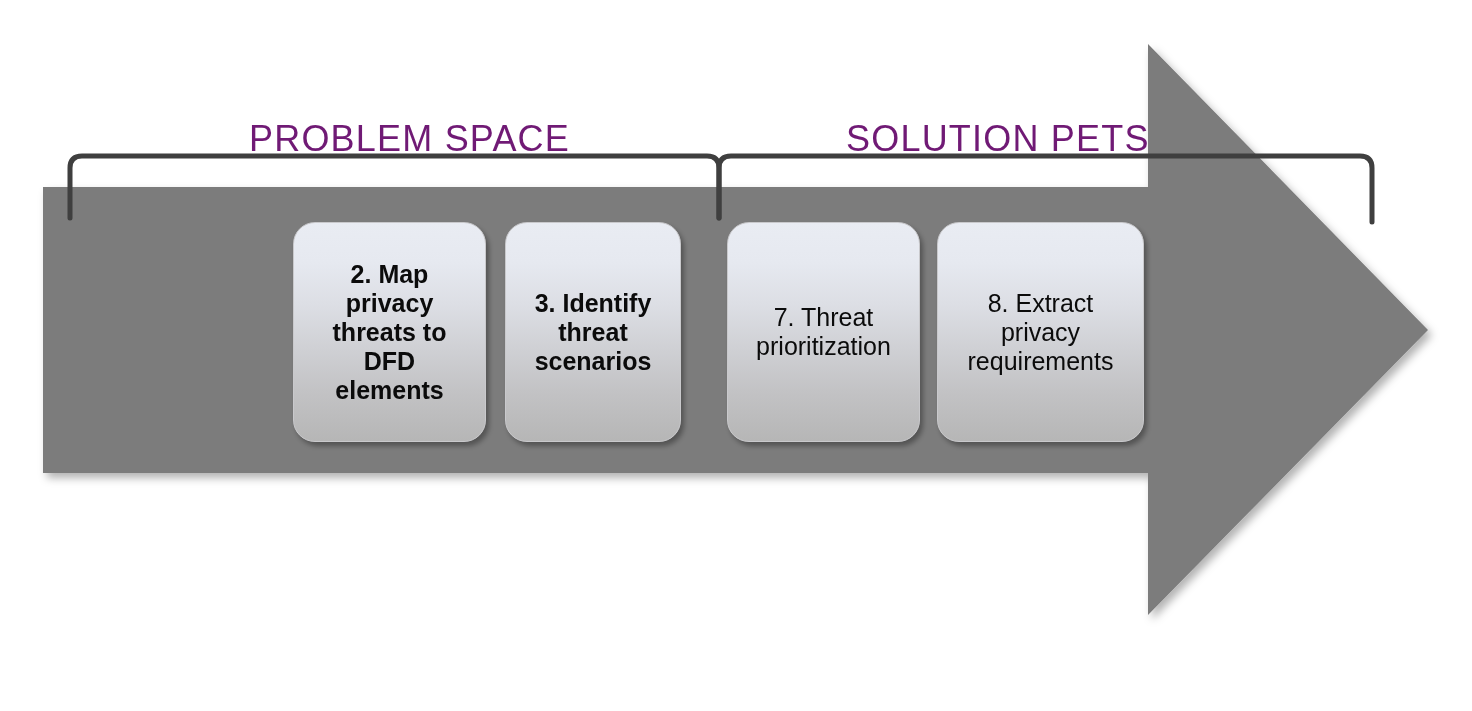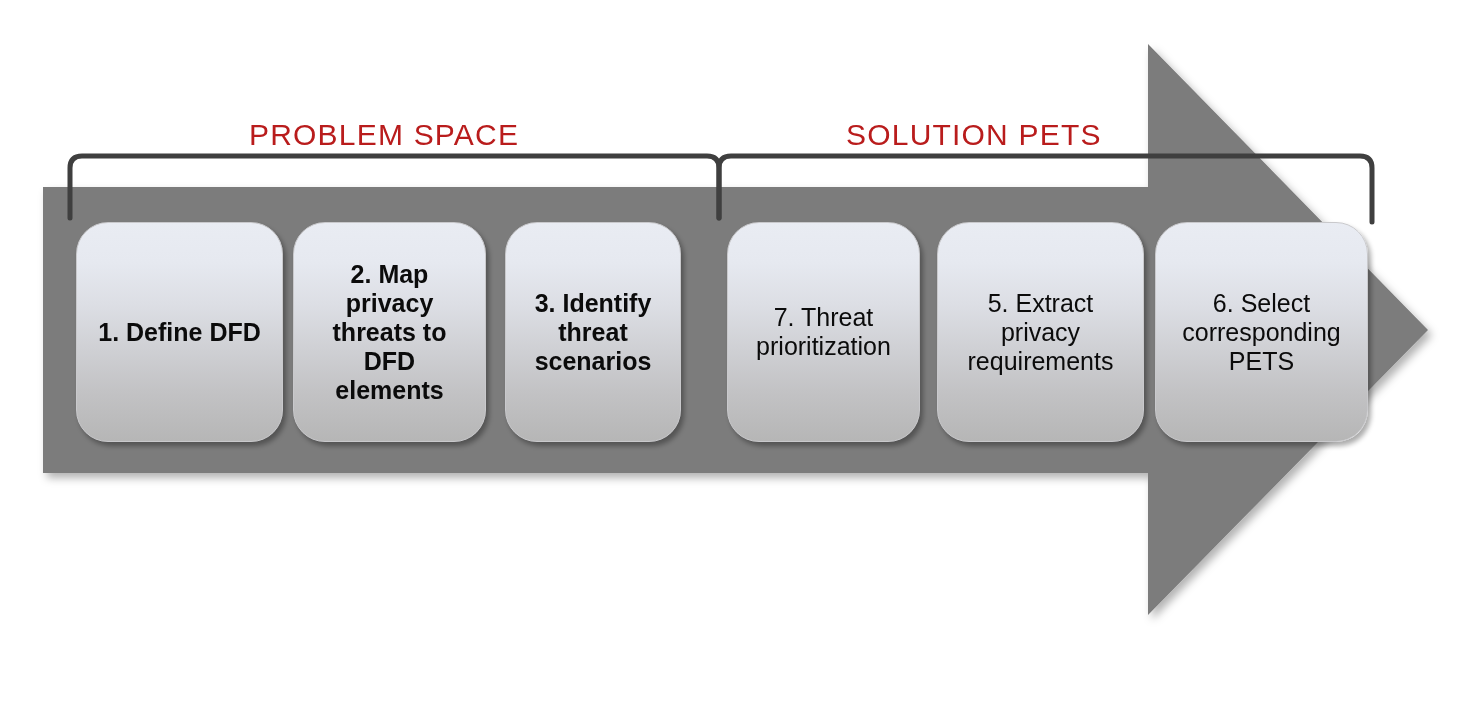--- a/index.html
+++ b/index.html
@@ -34,35 +34,35 @@
     position: absolute;
     left: 0;
     top: 0;
     width: 1472px;
     height: 711px;
   }
 
   
   .phase-label {
     position: absolute;
-    color: #b91c1c;
-    font-size: 30px;
+    color: #701a75;
+    font-size: 36px;
     letter-spacing: 1.2px;
     white-space: nowrap;
     font-weight: 400;
   }
   #phase-label-problem { left: 249px;  top: 118px; }
   #phase-label-solution { left: 846px; top: 118px; }
 
   
   .step-box {
     position: absolute;
     top: 222px;
     height: 220px;
-    border-radius: 32px;
+    border-radius: 22px;
     background: linear-gradient(to bottom,
                 #e9ecf3 0%,
                 #e6e9f0 18%,
                 #dcdee4 38%,
                 #cfd0d4 58%,
                 #c2c2c4 78%,
                 #b6b6b6 100%);
     border: 1px solid #c9c9cc;
     box-shadow: 3px 4px 5px rgba(0,0,0,0.33);
     display: flex;
@@ -107,23 +107,20 @@
 
       <path d="M 70,218 L 70,168 Q 70,156 82,156 L 707,156 Q 719,156 719,168 L 719,218"></path>
 
       <path d="M 719,218 L 719,168 Q 719,156 731,156 L 1360,156 Q 1372,156 1372,168 L 1372,222"></path>
     </g>
   </svg>
 
   <div class="phase-label" id="phase-label-problem">PROBLEM SPACE</div>
   <div class="phase-label" id="phase-label-solution">SOLUTION PETS</div>
 
-  <div class="step-box emphasis" id="step-box-1">
-    <div class="step-label">1. Define DFD</div>
-  </div>
 
   <div class="step-box emphasis" id="step-box-2">
     <div class="step-label">2. Map
 privacy
 threats to
 DFD
 elements</div>
   </div>
 
   <div class="step-box emphasis" id="step-box-3">
@@ -131,24 +128,19 @@
 threat
 scenarios</div>
   </div>
 
   <div class="step-box normal" id="step-box-4">
     <div class="step-label">7. Threat
 prioritization</div>
   </div>
 
   <div class="step-box normal" id="step-box-5">
-    <div class="step-label">5. Extract
+    <div class="step-label">8. Extract
 privacy
 requirements</div>
   </div>
 
-  <div class="step-box normal" id="step-box-6">
-    <div class="step-label">6. Select
-corresponding
-PETS</div>
-  </div>
 
 </div>
 
 </body></html>

